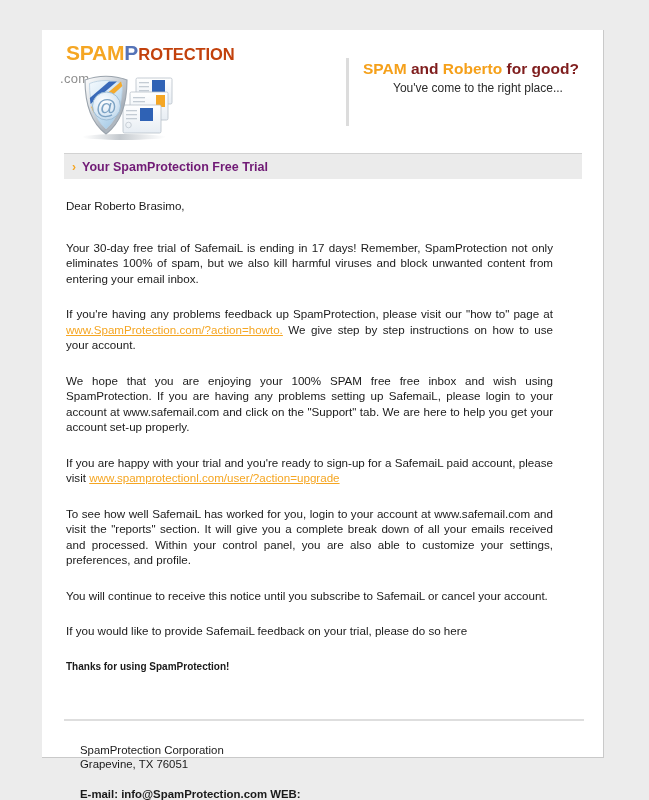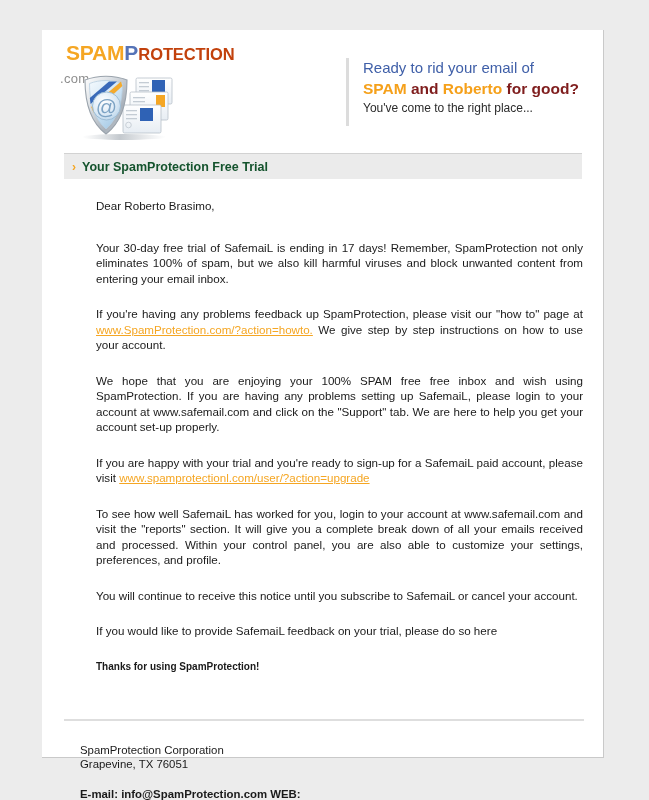--- a/index.html
+++ b/index.html
@@ -105,20 +105,21 @@
   }
   #tagline-line2 .plain {
     color: #7f1d1d;
     font-weight: bold;
   }
   #tagline-line3 {
     color: #2b2b2b;
     font-size: 12px;
     line-height: 18px;
     white-space: nowrap;
+    margin-left: 30px;
   }
 
   
   #section-title-bar {
     position: absolute;
     left: 22px;
     top: 123px;
     width: 518px;
     height: 26px;
     background: #ebebeb;
@@ -128,29 +129,29 @@
     align-items: center;
   }
   #section-title-arrow {
     color: #f5a623;
     font-size: 12px;
     font-weight: bold;
     margin: 0 6px 0 8px;
     line-height: 1;
   }
   #section-title-text {
-    color: #14532d;
+    color: #701a75;
     font-size: 12.5px;
     font-weight: bold;
   }
 
   
   #email-body {
     position: absolute;
-    left: 54px;
+    left: 24px;
     top: 168px;
     width: 487px;
   }
   .body-para {
     color: #1a1a1a;
     font-size: 11.6px;
     line-height: 15.5px;
     text-align: justify;
     margin: 0 0 14px 0;
   }
@@ -262,21 +263,20 @@
         <path d="M15.2 35 L45 9.5 L46.4 14 L17.5 40.5 Z" fill="#f5a623" opacity="0.95"></path>
 
         <circle cx="30.5" cy="34" r="14" fill="url(#atGlow)" stroke="#9dbdd6" stroke-width="1"></circle>
         <text x="30.5" y="41.5" font-family="'Liberation Sans', sans-serif" font-size="21" fill="#7da3c4" text-anchor="middle">@</text>
 
         <ellipse cx="48" cy="65" rx="42" ry="3" fill="url(#shadowGrad)"></ellipse>
       </svg>
     </div>
 
     <div id="tagline-block">
-      <div id="tagline-line1">Ready to rid your email of</div>
       <div id="tagline-line2"><span class="hl">SPAM</span><span class="plain"> and </span><span class="hl">Roberto</span><span class="plain"> for good?</span></div>
       <div id="tagline-line3">You've come to the right place...</div>
     </div>
   </div>
 
   <div id="section-title-bar">
     <span id="section-title-arrow">›</span>
     <span id="section-title-text">Your SpamProtection Free Trial</span>
   </div>
 

